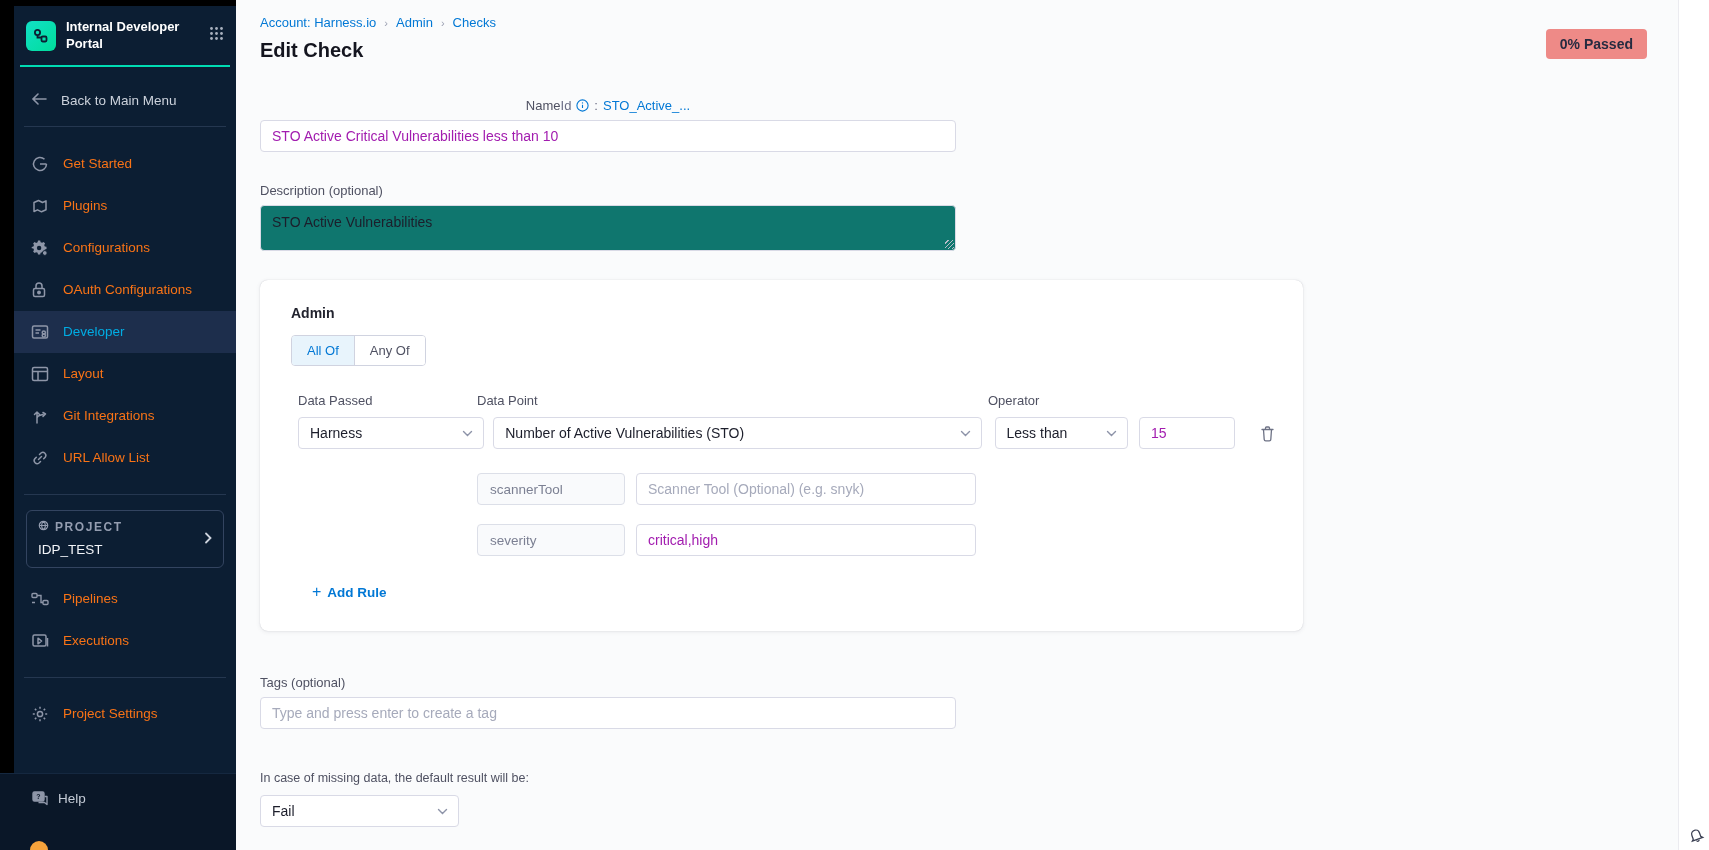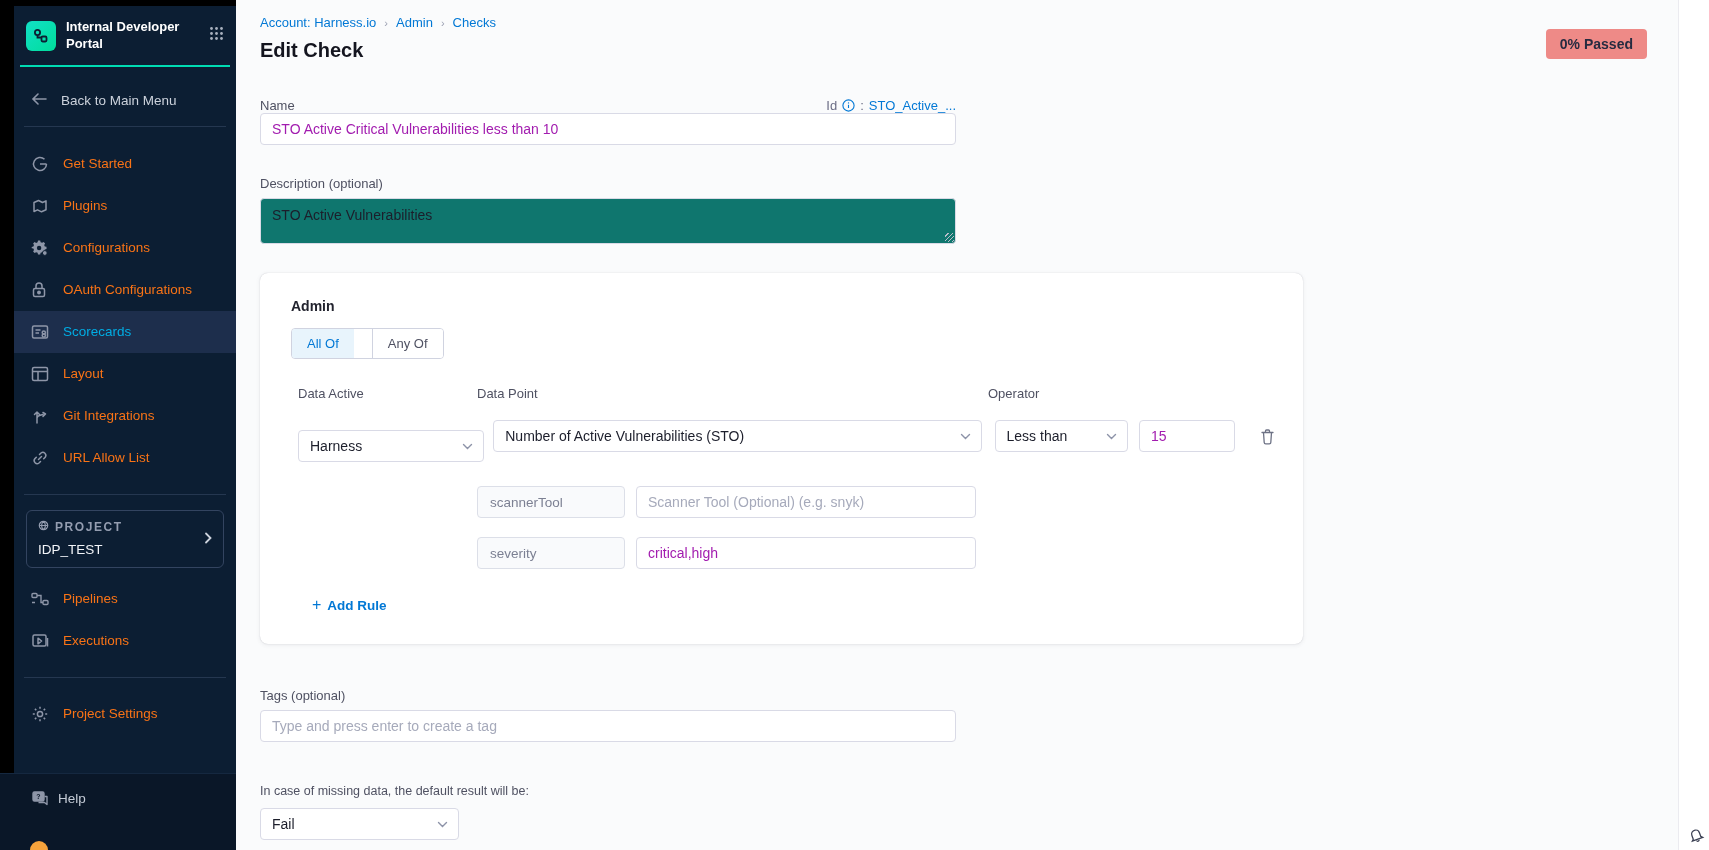--- a/index.html
+++ b/index.html
@@ -47,21 +47,21 @@
   .badge { position:absolute; top:29px; right:62px; background:#ee8a87; color:#262b40;
     font-size:14px; font-weight:700; padding:7px 14px; border-radius:4px; }
   .breadcrumb { padding-top:15px; display:flex; align-items:center; gap:8px;
     font-size:13px; color:#0278d5; }
   .crumb { color:#0278d5; cursor:pointer; }
   .crumb-sep { color:#9ba0b2; font-size:11px; }
   .page-title { margin-top:9px; font-size:20px; font-weight:700; color:#14151f; }
 
   .form-col { width:696px; }
   .label { font-size:13px; color:#4f5162; }
-  .field-head { display:flex; justify-content:space-between; align-items:center; }
+  .field-head { display:flex; justify-content:center; align-items:center; margin-bottom:7px; }
   .id-chip { display:flex; align-items:center; gap:5px; font-size:13px; color:#6b6d85; }
   .id-chip .id-val { color:#0278d5; cursor:pointer; }
   .id-chip .info { color:#0278d5; display:flex; }
   input.text { width:100%; height:32px; border:1px solid #d9dae6; border-radius:4px;
     background:#fff; padding:0 11px; font-size:14px; color:#a21caf;
     font-family:"Liberation Sans", sans-serif; }
   input.text::placeholder, textarea::placeholder { color:#a6aabb; }
   .sec-name { margin-top:36px; }
   .sec { margin-top:24px; }
   .ta-wrap { position:relative; }
@@ -71,31 +71,31 @@
   .ta-wrap::after { content:""; position:absolute; right:2px; bottom:2px; width:9px; height:9px;
     background:repeating-linear-gradient(135deg, transparent 0 2px, #b9bcc9 2px 3px); }
 
   .card { margin-top:29px; width:1043px; background:#fff; border-radius:8px;
     box-shadow:0 0 1px rgba(40,41,61,.25), 0 1px 4px rgba(96,97,112,.12);
     padding:25px 28px 30px 31px; }
   .rules-title { font-size:14px; font-weight:700; color:#22232e; }
   .seg { display:inline-flex; margin-top:14px; border:1px solid #d0d3e0; border-radius:4px; overflow:hidden; }
   .seg-btn { padding:7px 15px; font-size:13px; background:#fff; color:#4f5162; cursor:pointer; }
   .seg-btn.sel { background:#e8f4fc; color:#0278d5; }
-  .seg-btn + .seg-btn { border-left:1px solid #d0d3e0;margin-left:18px; }
+  .seg-btn + .seg-btn { border-left:1px solid #d0d3e0; }
 
   .rule-area { margin-left:7px; margin-top:27px; }
   .rule-labels { display:flex; font-size:13px; color:#4f5162; margin-bottom:9px; }
   .rl-1 { width:179px; } .rl-2 { width:511px; }
   .rule-row { display:flex; align-items:center; }
   .select { height:32px; border:1px solid #d9dae6; border-radius:4px; background:#fff;
     display:flex; align-items:center; justify-content:space-between; gap:8px;
     padding:0 10px 0 11px; font-size:14px; color:#1c1e2b; cursor:pointer; }
   .select .chev { color:#8d93a8; display:flex; }
-  .sel-source { width:190px; margin-right:9px;margin-top:20px; }
+  .sel-source { width:190px; margin-right:9px; }
   .sel-point { width:499px; margin-right:13px; }
   .sel-operator { width:136px; margin-right:11px; }
   .inp-threshold { width:96px !important; margin-right:25px; }
   .trash-btn { color:#6d7285; display:flex; cursor:pointer; background:none; border:none; }
   .param-row { display:flex; gap:11px; margin-left:179px; margin-top:24px; }
   .param-row.second { margin-top:19px; }
   .param-key { width:148px; height:32px; background:#f9fafc; border:1px solid #dcdfe8;
     border-radius:4px; color:#7c8093; display:flex; align-items:center; padding:0 12px;
     font-size:13.5px; }
   .param-val { width:340px !important; }
@@ -197,21 +197,21 @@
 
         <div class="nav-item active">
           <span class="nicon">
             <svg width="18" height="16" viewBox="0 0 18 16" fill="none" stroke="currentColor" stroke-width="1.5">
               <rect x="1.5" y="2" width="15" height="12" rx="1.5"></rect>
               <path d="M4.5 6h5M4.5 9h3.5"></path>
                 <circle cx="12.8" cy="8.6" r="1.6"></circle>
                 <circle cx="12.8" cy="11.4" r="1.6"></circle>
             </svg>
           </span>
-          <span>Scorecards</span>
+          <span>Developer</span>
         </div>
 
         <div class="nav-item">
           <span class="nicon">
             <svg width="18" height="16" viewBox="0 0 18 16" fill="none" stroke="currentColor" stroke-width="1.5">
               <rect x="1.5" y="1.5" width="15" height="13" rx="1.5"></rect>
               <path d="M1.5 5.5h15M7 5.5V14.5"></path>
             </svg>
           </span>
           <span>Layout</span>
@@ -361,21 +361,21 @@
     <section class="card">
       <div class="rules-title">Admin</div>
 
       <div class="seg">
         <div class="seg-btn sel">All Of</div>
         <div class="seg-btn">Any Of</div>
       </div>
 
       <div class="rule-area">
         <div class="rule-labels">
-          <span class="rl-1">Data Active</span>
+          <span class="rl-1">Data Passed</span>
           <span class="rl-2">Data Point</span>
           <span>Operator</span>
         </div>
 
         <div class="rule-row">
           <div class="select sel-source">
             <span>Harness</span>
             <span class="chev">
               <svg width="11" height="7" viewBox="0 0 11 7" fill="none" stroke="currentColor" stroke-width="1.4" stroke-linecap="round">
                   <path d="M1.5 1.5l4 4 4-4"></path>

